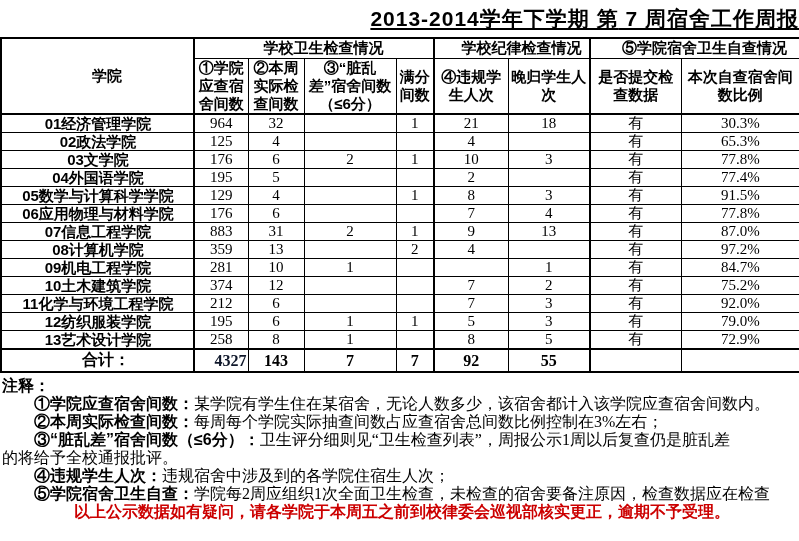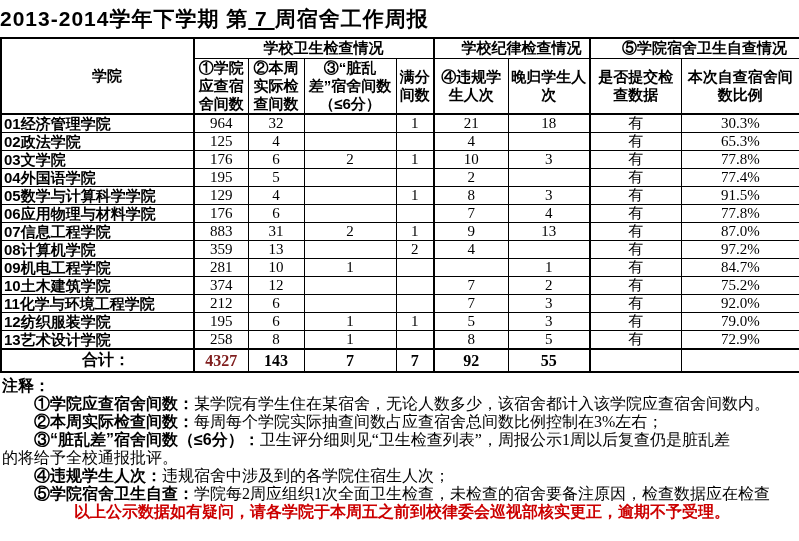--- a/index.html
+++ b/index.html
@@ -5,23 +5,24 @@
   * { box-sizing: border-box; }
   html,body { margin:0; padding:0; }
   body {
     width:799px; height:541px; overflow:hidden;
     background:#ffffff; color:#000;
     font-family:"Liberation Serif", serif;
   }
   .page { position:relative; width:799px; height:541px; }
 
   .title {
-    height:37px; display:flex; align-items:center; justify-content:flex-start;
+    height:37px; display:flex; align-items:center; justify-content:flex-end;
     font-family:"Liberation Sans", sans-serif; font-weight:bold; font-size:21px;
     letter-spacing:1px;
+    text-decoration:underline;
   }
   .title u { text-decoration:underline; }
 
   table.report {
     width:799px; table-layout:fixed; border-collapse:collapse;
     border:2px solid #000;
   }
   th, td {
     border:1px solid #000; padding:0 1px; text-align:center;
     vertical-align:middle; overflow:hidden;
@@ -34,21 +35,21 @@
   }
   thead tr.cols-row th {
     height:55px; font-family:"Liberation Sans",sans-serif;
     font-weight:bold; font-size:15px; line-height:18px;
     border-bottom:2px solid #000;
   }
   th.college-h { font-family:"Liberation Sans",sans-serif; font-weight:bold; font-size:16px; border-bottom:2px solid #000; }
 
   tbody td { height:18px; font-size:15px; line-height:17px; }
   tbody td.college {
-    text-align:left; padding-left:2px; white-space:nowrap;
+    text-align:center; padding-left:2px; white-space:nowrap;
     font-family:"Liberation Sans",sans-serif; font-weight:bold; font-size:15px;
   }
 
   tfoot td {
     height:20px; border-top:2px solid #000;
     font-weight:bold; font-size:16px;
   }
   tfoot td.total-label { font-family:"Liberation Sans",sans-serif;padding-left:18px; }
 
   .notes { padding:4px 2px 0 2px; }
@@ -244,21 +245,21 @@
           <td class="thick-r"></td>
           <td>8</td>
           <td class="thick-r">5</td>
           <td>有</td>
           <td>72.9%</td>
         </tr>
       </tbody>
     <tfoot>
       <tr>
         <td class="total-label thick-r">合计：</td>
-        <td class="red" style="color: #7f1d1d;">4327</td>
+        <td class="red" style="color: #0f172a; text-align: right;">4327</td>
         <td>143</td>
         <td>7</td>
         <td class="thick-r">7</td>
         <td>92</td>
         <td class="thick-r">55</td>
         <td></td>
         <td></td>
       </tr>
     </tfoot>
   </table>

